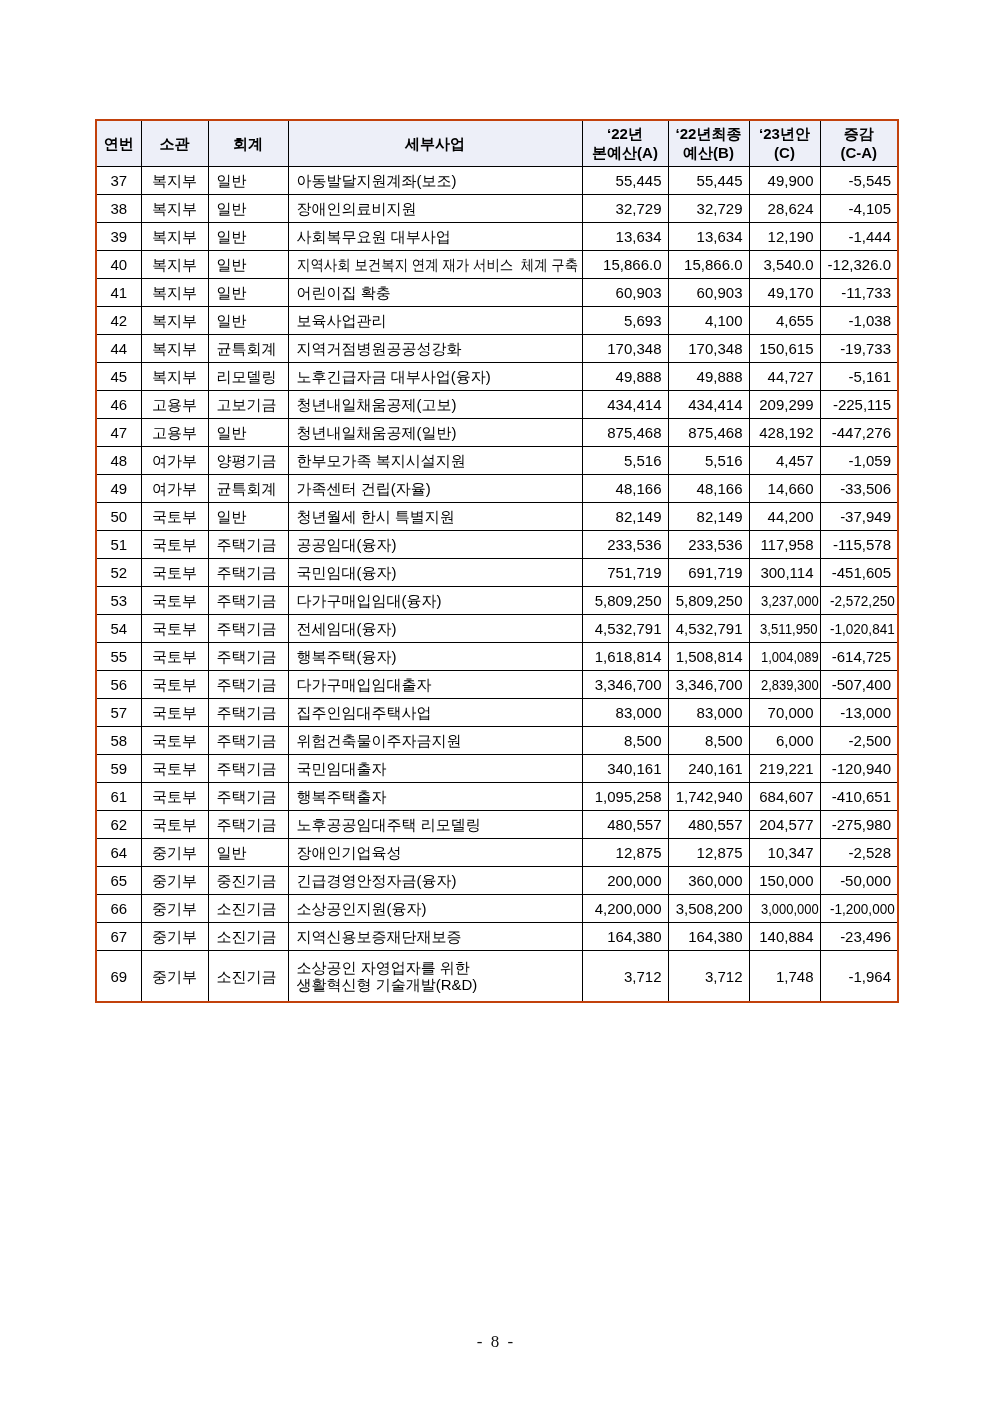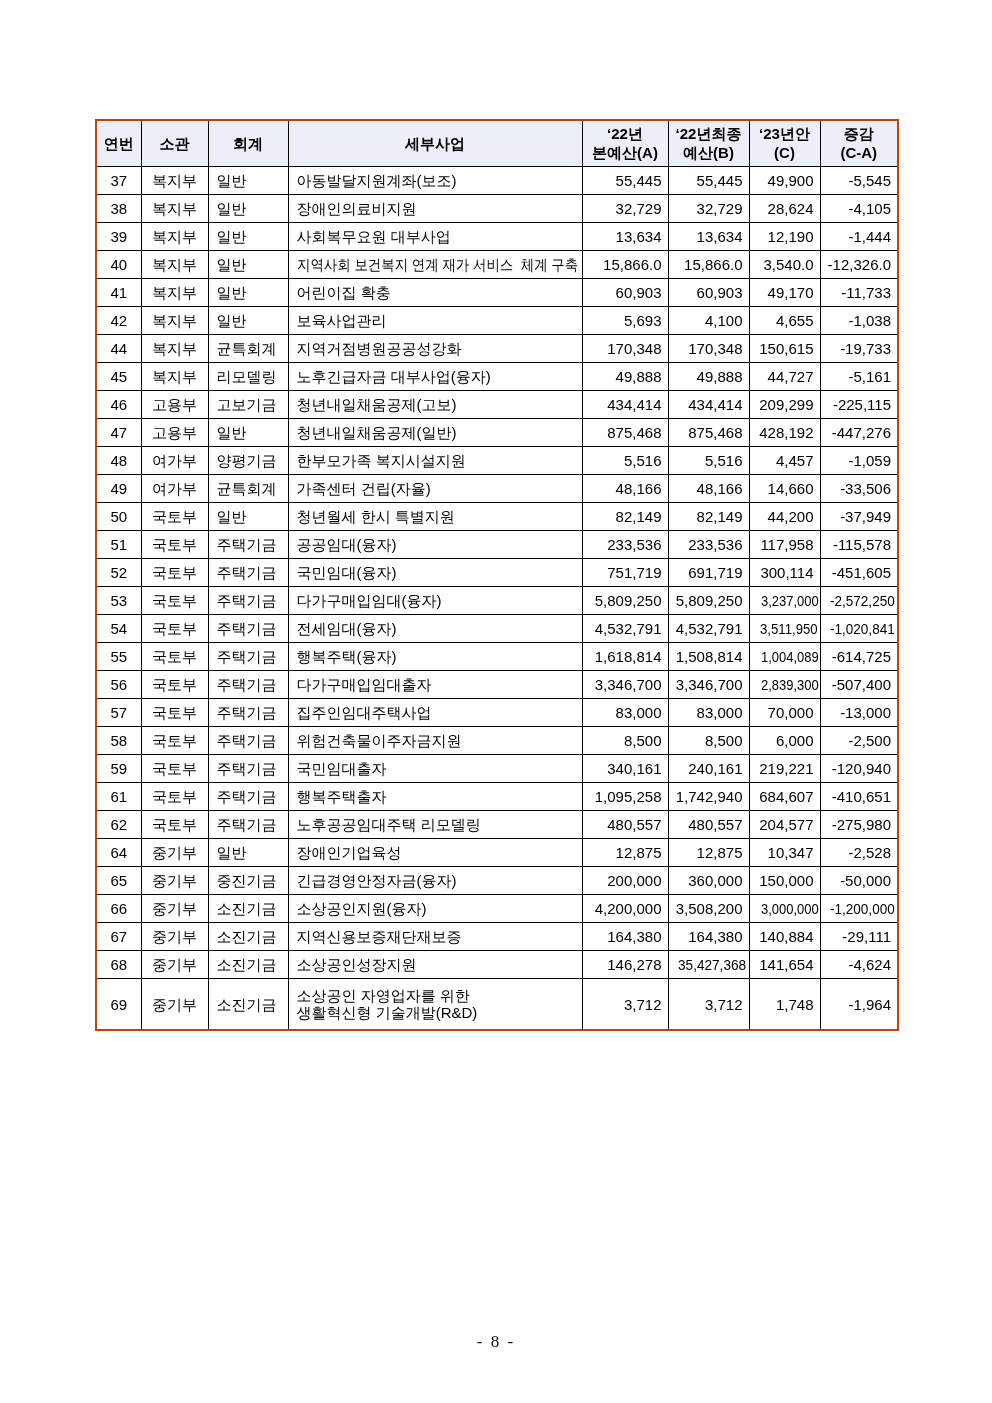--- a/index.html
+++ b/index.html
@@ -366,31 +366,21 @@
         <td class="c-num"><span class="fit" style="transform: scaleX(0.902778);">-1,200,000</span></td>
       </tr>
       <tr>
         <td class="c-center"><span class="fit">67</span></td>
         <td class="c-center"><span class="fit">중기부</span></td>
         <td class="c-left"><span class="fit">소진기금</span></td>
         <td class="c-left"><span class="fit">지역신용보증재단재보증</span></td>
         <td class="c-num"><span class="fit">164,380</span></td>
         <td class="c-num"><span class="fit">164,380</span></td>
         <td class="c-num"><span class="fit">140,884</span></td>
-        <td class="c-num"><span class="fit">-29,111</span></td>
-      </tr>
-      <tr>
-        <td class="c-center"><span class="fit">68</span></td>
-        <td class="c-center"><span class="fit">중기부</span></td>
-        <td class="c-left"><span class="fit">소진기금</span></td>
-        <td class="c-left"><span class="fit">소상공인성장지원</span></td>
-        <td class="c-num"><span class="fit">146,278</span></td>
-        <td class="c-num"><span class="fit" style="transform: scaleX(0.906667);">35,427,368</span></td>
-        <td class="c-num"><span class="fit">141,654</span></td>
-        <td class="c-num"><span class="fit">-4,624</span></td>
+        <td class="c-num"><span class="fit">-23,496</span></td>
       </tr>
       <tr class="tall">
         <td class="c-center"><span class="fit">69</span></td>
         <td class="c-center"><span class="fit">중기부</span></td>
         <td class="c-left"><span class="fit">소진기금</span></td>
         <td class="c-left"><span class="fit">소상공인 자영업자를 위한
 생활혁신형 기술개발(R&amp;D)</span></td>
         <td class="c-num"><span class="fit">3,712</span></td>
         <td class="c-num"><span class="fit">3,712</span></td>
         <td class="c-num"><span class="fit">1,748</span></td>

